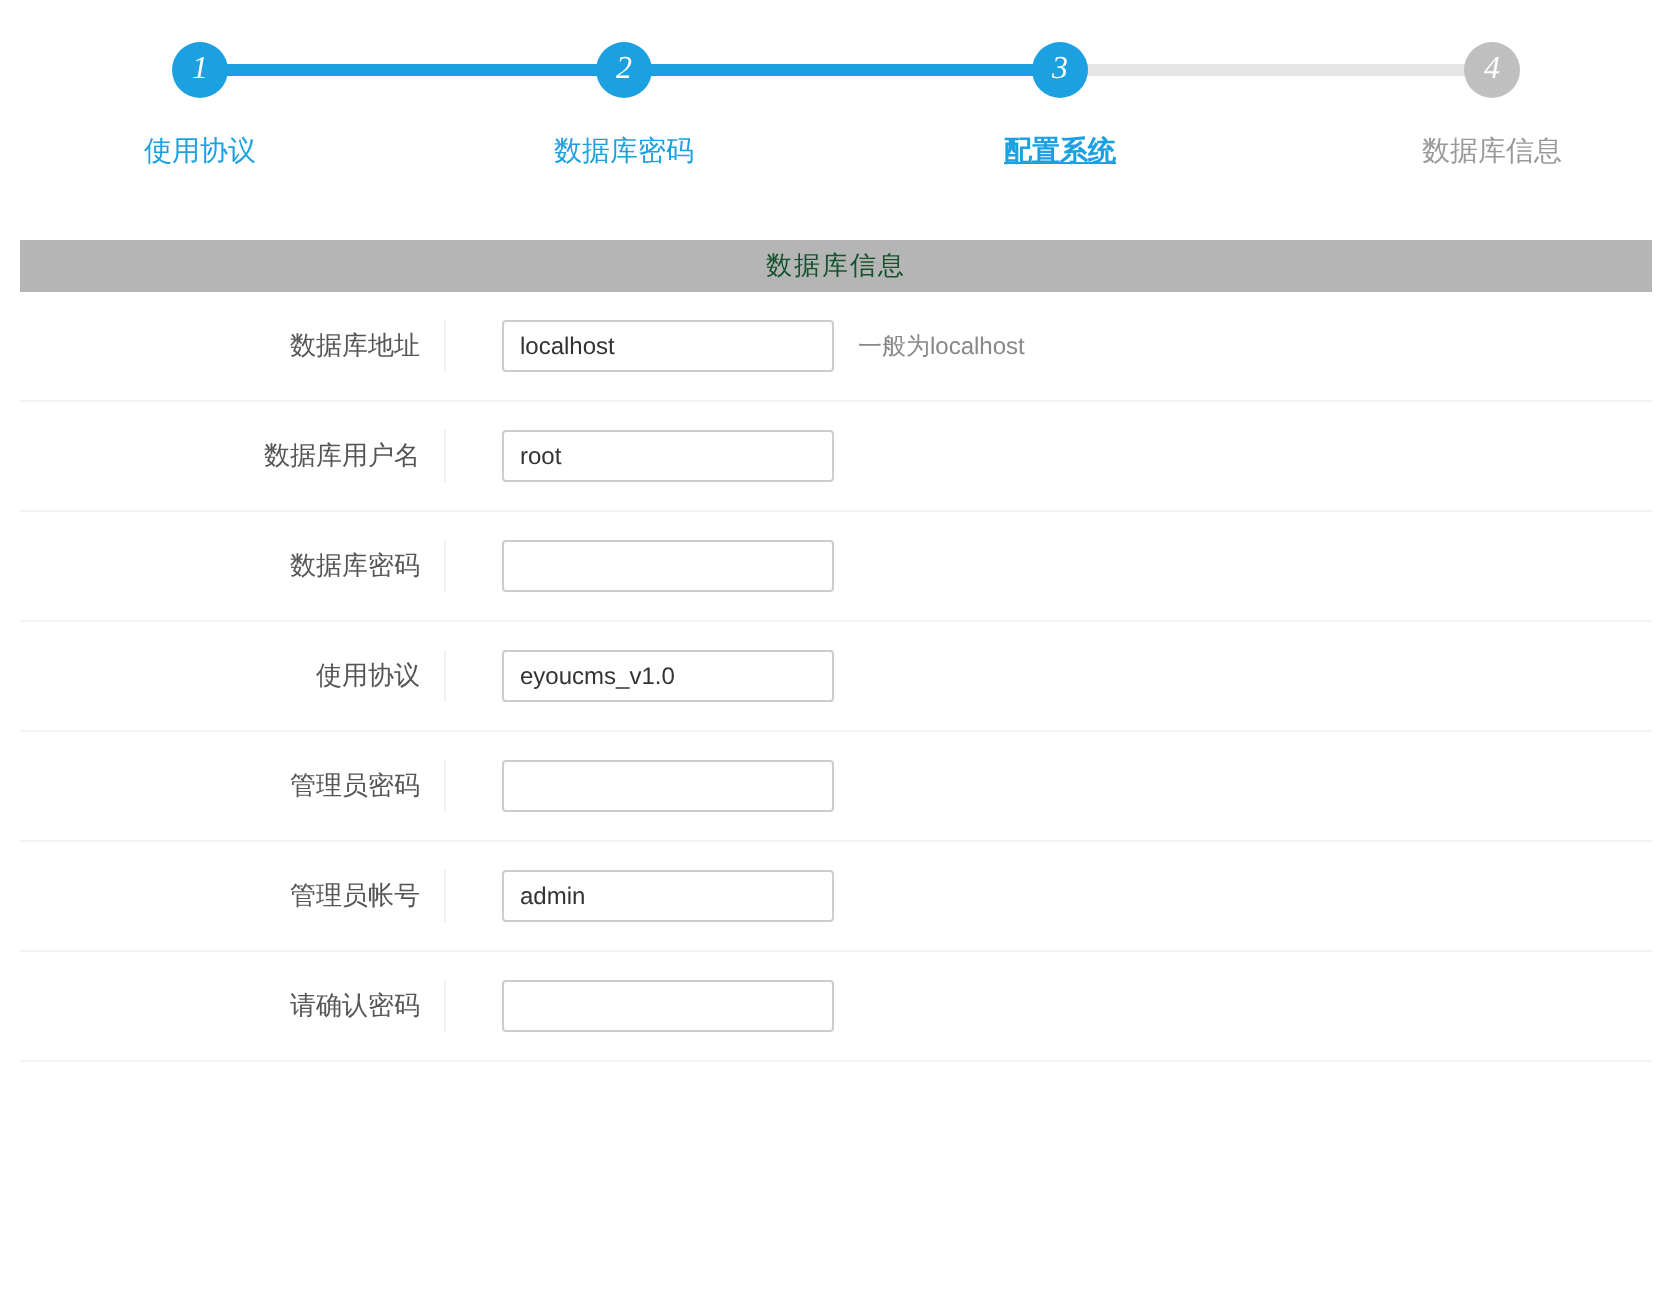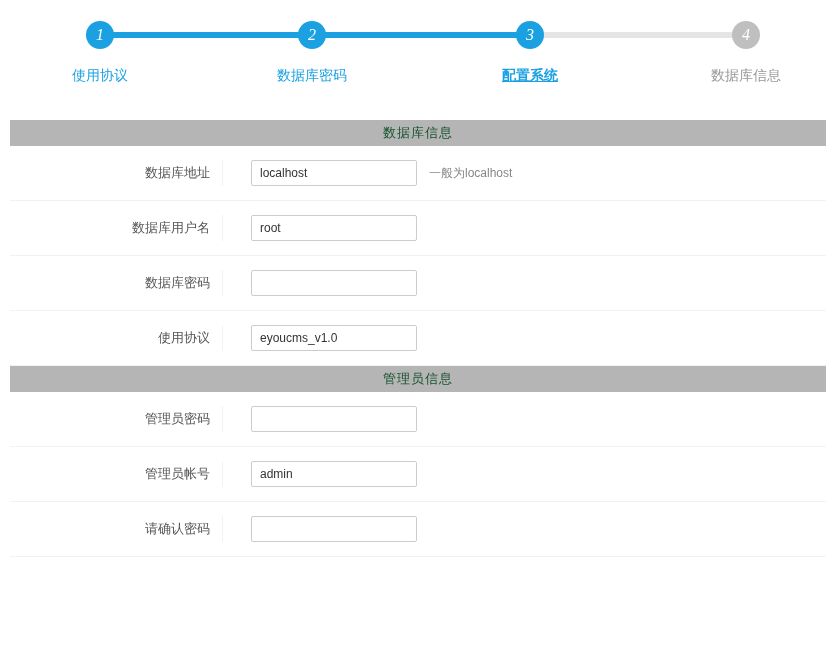--- a/index.html
+++ b/index.html
@@ -165,21 +165,20 @@
 
   <div class="form-row">
     <div class="form-label">使用协议</div>
     <div class="form-control">
       <input class="form-input" type="text" value="eyoucms_v1.0" style="">
       <span class="form-hint"></span>
     </div>
   </div>
 
 
-  <div class="section-header">管理员信息</div>
 
   <div class="form-row">
     <div class="form-label">管理员密码</div>
     <div class="form-control">
       <input class="form-input" type="password" value="" style="">
       <span class="form-hint"></span>
     </div>
   </div>
 
   <div class="form-row">

